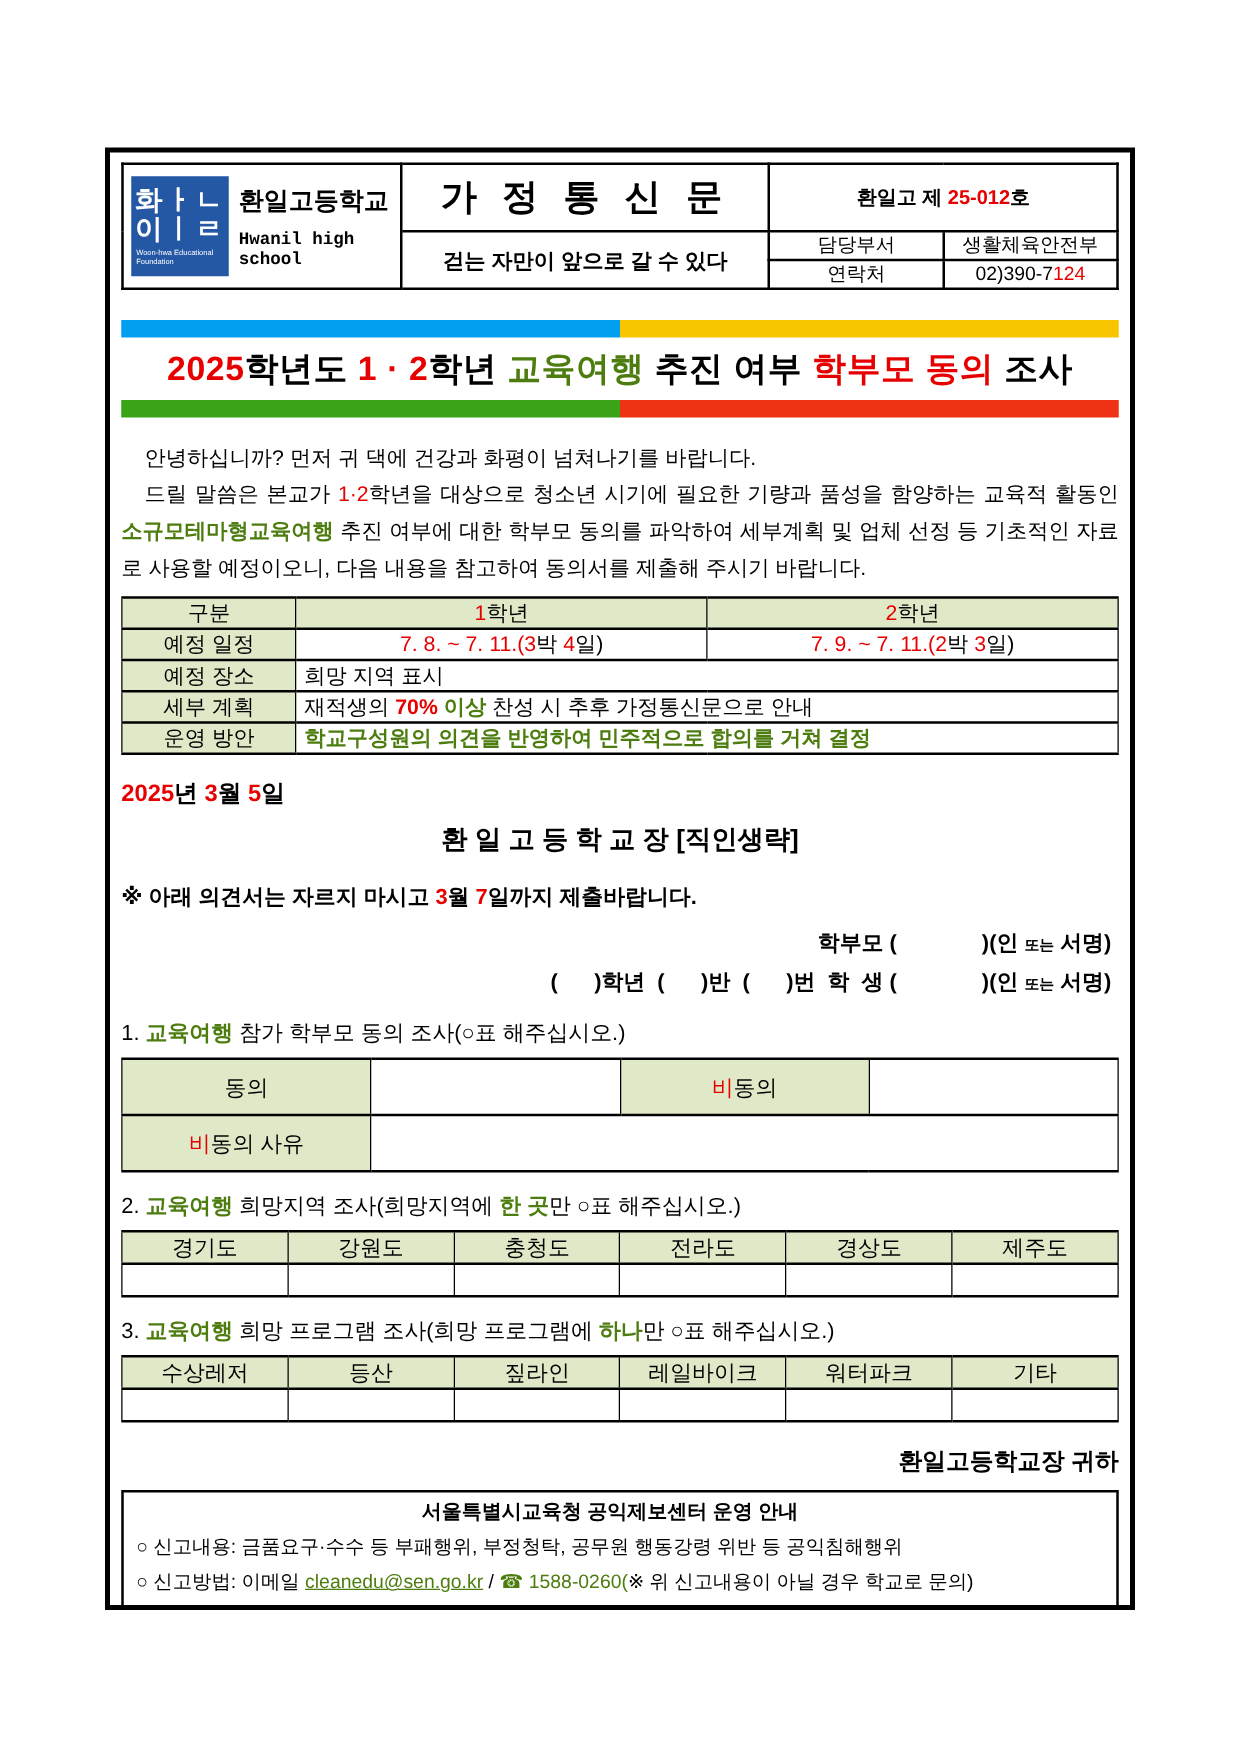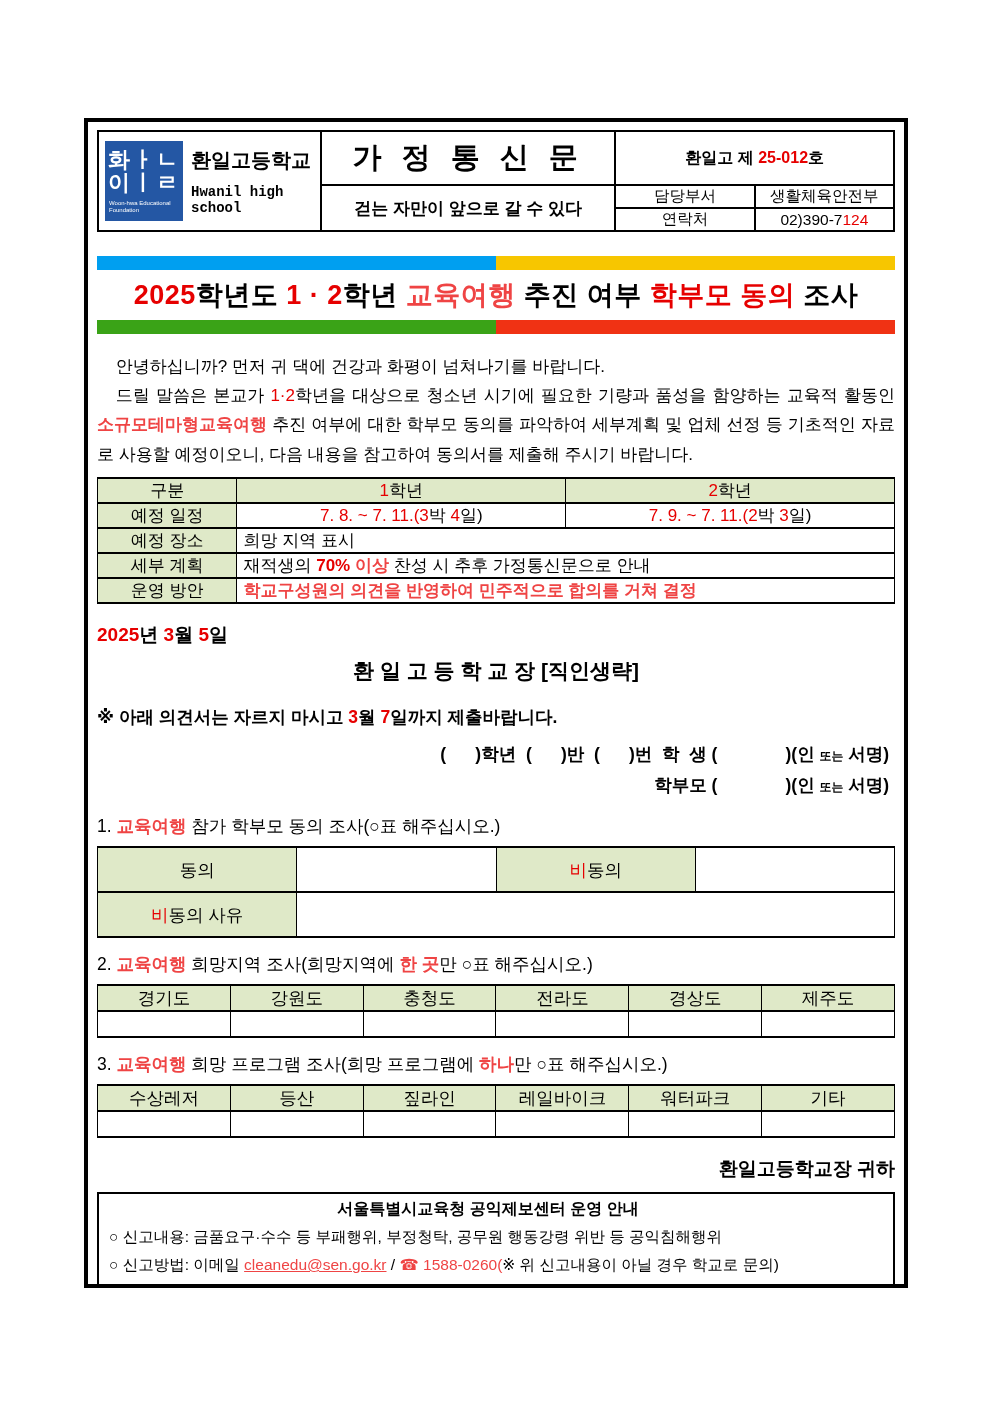--- a/index.html
+++ b/index.html
@@ -1,21 +1,21 @@
 <!DOCTYPE html>
 <html><head>
 <meta charset="utf-8">
 <style>
   * { margin:0; padding:0; box-sizing:border-box; }
   html,body { width:992px; height:1403px; background:#ffffff;
     font-family:"Liberation Sans","DejaVu Sans",sans-serif; color:#000; }
   .page { position:absolute; left:84px; top:118px; width:824px; height:1170px;
     border:4px solid #000; background:#fff; padding:8px 9px; }
 
-  .c-red{ color:#e60000; } .c-blue{ color:#ef4444;margin-top:20px; }
+  .c-red{ color:#e60000; } .c-blue{ color:#4d7c0f;margin-top:20px; }
   .bold{ font-weight:bold; } .ul{ text-decoration:underline; } .small{ font-size:0.68em; }
   .pre{ white-space:pre; }
 
   
   table{ border-collapse:collapse; width:100%; table-layout:fixed; }
   .header-table td{ border:2px solid #000; vertical-align:middle; }
   .header-table{ height:100px;padding-left:18px; }
   .cell-logo{ width:28%; padding:4px 6px; }
   .logo-wrap{ display:flex; align-items:center; gap:8px; }
   .logo-box{ width:78px; height:80px; background:#2457a4; color:#fff; flex:0 0 auto;
@@ -152,22 +152,22 @@
     </tr>
   </tbody>
     </table>
 
   <div class="date-line"><span class="c-red">2025</span><span>년 </span><span class="c-red">3</span><span>월 </span><span class="c-red">5</span><span>일</span></div>
   <div class="principal-line">환 일 고 등 학 교 장 [직인생략]</div>
 
   <div class="note-line"><span>※ 아래 의견서는 자르지 마시고 </span><span class="c-red">3</span><span>월 </span><span class="c-red">7</span><span>일까지 제출바랍니다.</span></div>
 
   <div class="sig-block">
+    <div class="sig-line pre"><span>학부모 (</span><span>              </span><span>)(인 </span><span class="small">또는</span><span> 서명)</span></div>
     <div class="sig-line pre"><span>(      )학년  (      )반  (      )번  학  생 (</span><span>              </span><span>)(인 </span><span class="small">또는</span><span> 서명)</span></div>
-    <div class="sig-line pre"><span>학부모 (</span><span>              </span><span>)(인 </span><span class="small">또는</span><span> 서명)</span></div>
   </div>
 
   <div class="section-title"><span>1. </span><span class="c-blue bold">교육여행</span><span> 참가 학부모 동의 조사(○표 해주십시오.)</span></div>
   <table class="consent-table">
     <tbody>
         <tr>
       <td class="green-bg" style="width:25%">동의</td>
       <td style="width:25%"></td>
       <td class="green-bg" style="width:25%"><span class="c-red">비</span><span>동의</span></td>
       <td style="width:25%"></td>

